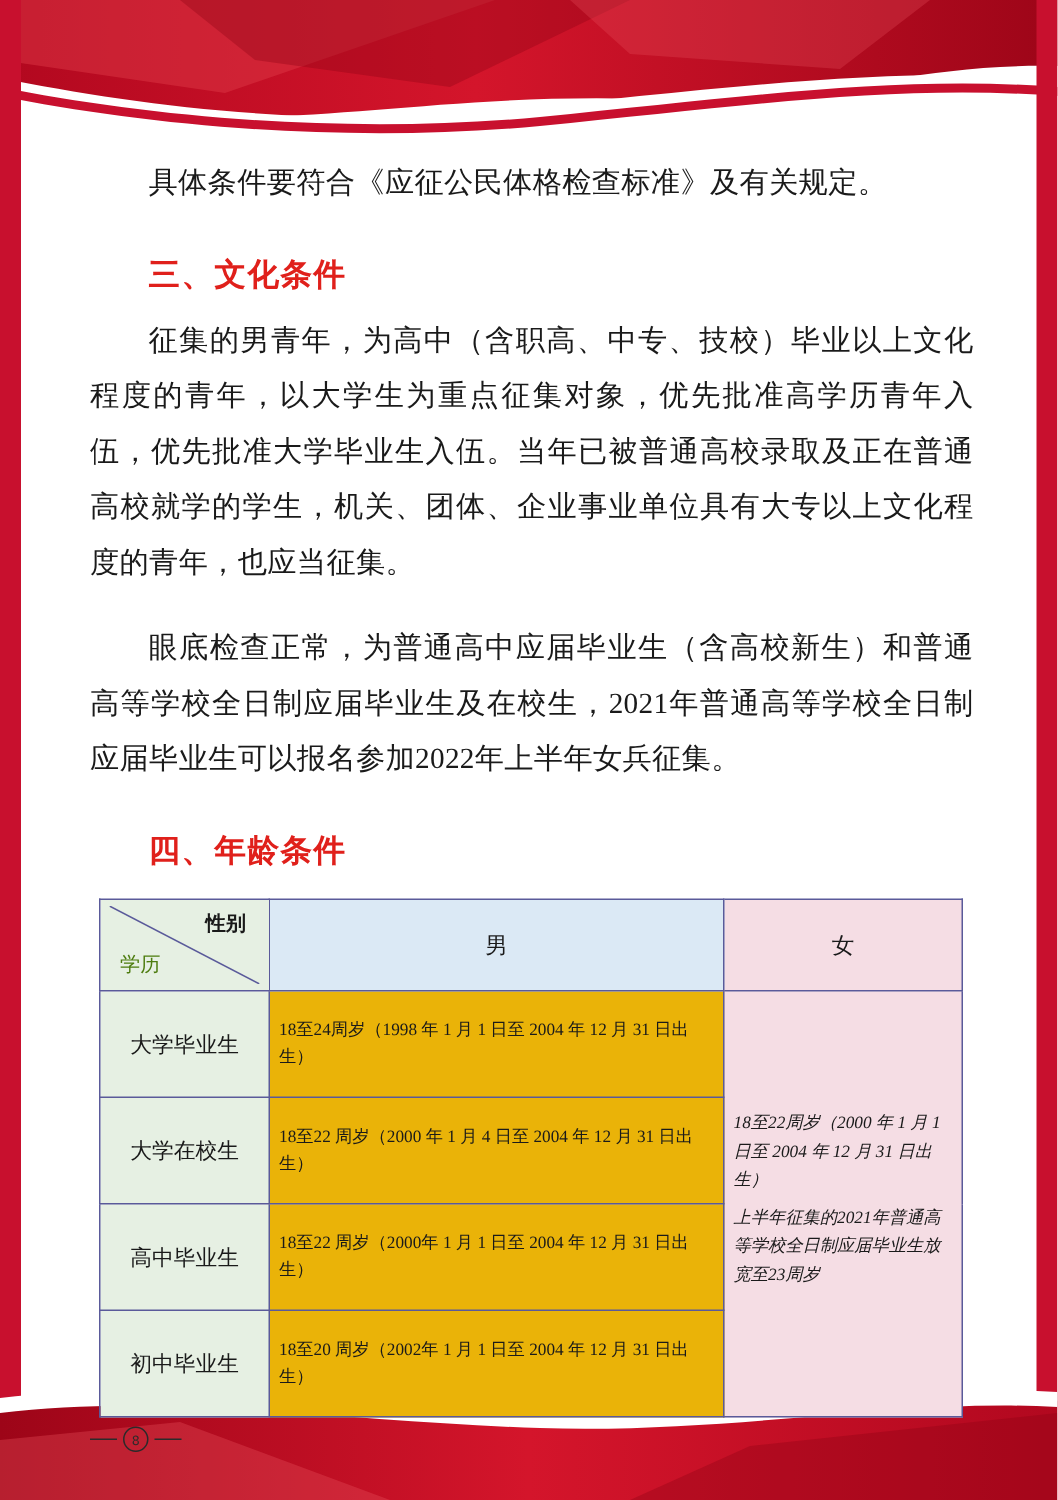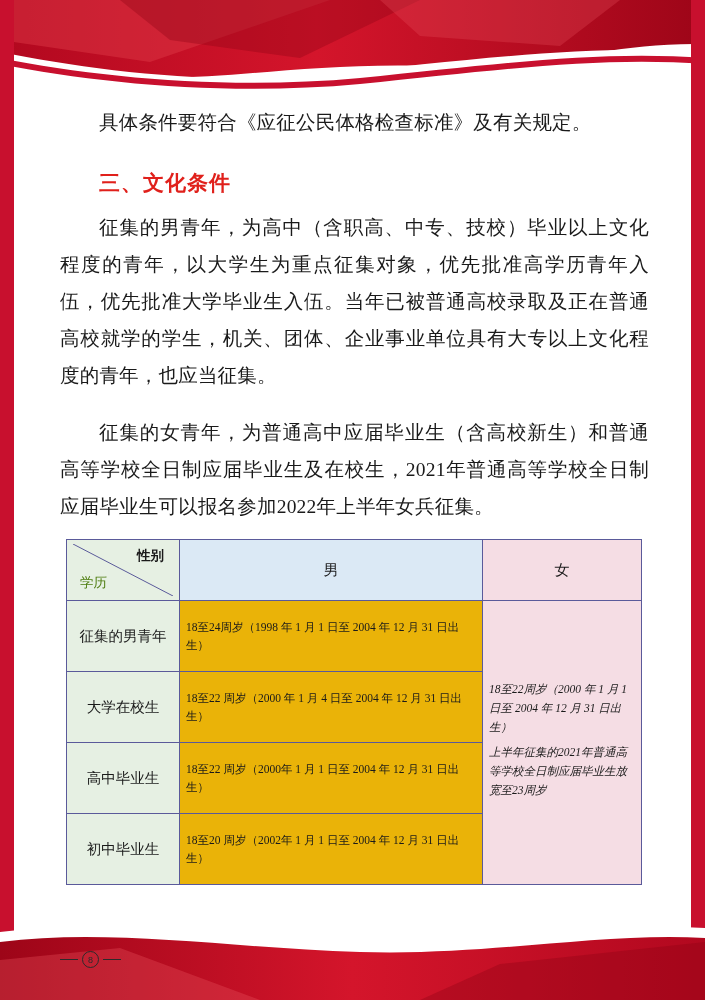--- a/index.html
+++ b/index.html
@@ -229,22 +229,23 @@
   </svg>
 </div>
 
 <div class="page">
 
   <p class="para">具体条件要符合《应征公民体格检查标准》及有关规定。</p>
 
   <h2 class="section">三、文化条件</h2>
 
   <p class="para">征集的男青年，为高中（含职高、中专、技校）毕业以上文化程度的青年，以大学生为重点征集对象，优先批准高学历青年入伍，优先批准大学毕业生入伍。当年已被普通高校录取及正在普通高校就学的学生，机关、团体、企业事业单位具有大专以上文化程度的青年，也应当征集。</p>
-  <p class="para gap">征集的女青年，为普通高中应届毕业生（含高校新生）和普通高等学校全日制应届毕业生及在校生，2021年普通高等学校全日制应届毕业生可以报名参加2022年上半年女兵征集。</p>
-
+  <p class="para gap">眼底检查正常，为普通高中应届毕业生（含高校新生）和普通高等学校全日制应届毕业生及在校生，2021年普通高等学校全日制应届毕业生可以报名参加2022年上半年女兵征集。</p>
+
+  <h2 class="section">四、年龄条件</h2>
 
   <div class="table-wrap">
     <table class="age-table">
       <tbody>
         <tr>
           <td class="hdr-corner">
             <div class="corner-inner">
               <div class="corner-line">
                 <svg width="100" height="52" viewBox="0 0 100 52" xmlns="http://www.w3.org/2000/svg">
                   <line x1="0" y1="0" x2="100" y2="52" stroke="#5a5a9a" stroke-width="1"></line>
@@ -252,21 +253,21 @@
               </div>
               <span class="corner-tr">性别</span>
               <span class="corner-bl">学历</span>
             </div>
           </td>
           <td class="hdr-male">男</td>
           <td class="hdr-female">女</td>
         </tr>
 
         <tr>
-          <td class="rowlabel">征集的男青年</td>
+          <td class="rowlabel">大学毕业生</td>
           <td class="male-cell">18至24周岁（1998 年 1 月 1 日至 2004 年 12 月 31 日出生）</td>
           <td class="female-cell" rowspan="4">
             <div class="fblock">18至22周岁（2000 年 1 月 1 日至 2004 年 12 月 31 日出生）</div>
             <div class="fblock">上半年征集的2021年普通高等学校全日制应届毕业生放宽至23周岁</div>
           </td>
         </tr>
 
         <tr>
           <td class="rowlabel">大学在校生</td>
           <td class="male-cell">18至22 周岁（2000 年 1 月 4 日至 2004 年 12 月 31 日出生）</td>

